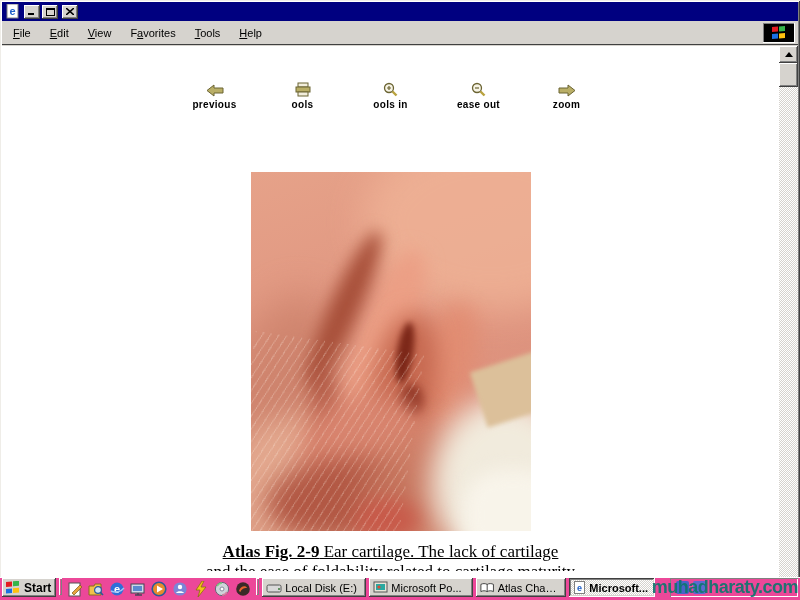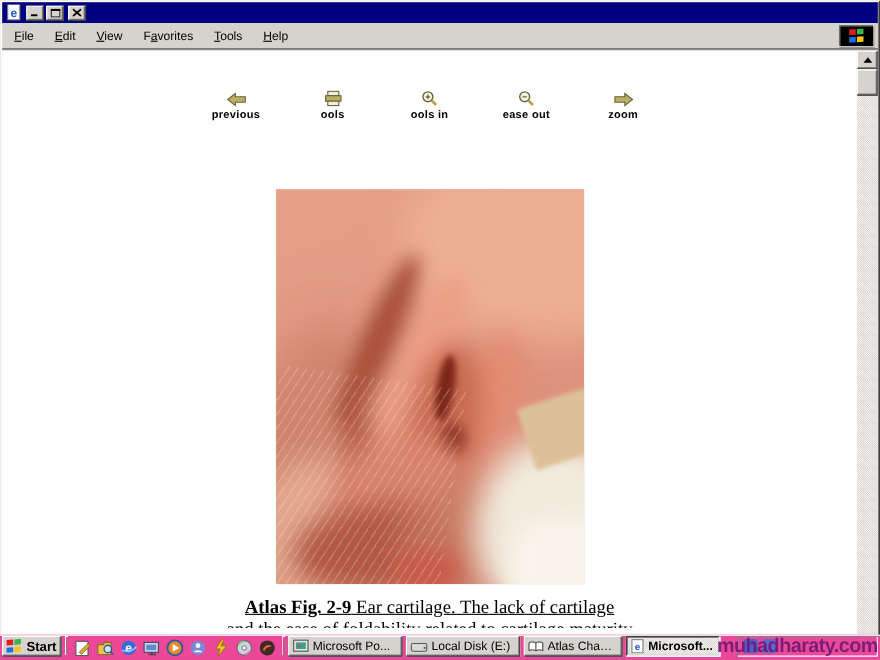--- a/index.html
+++ b/index.html
@@ -100,21 +100,21 @@
   .taskbtn.active { font-weight:bold;
              box-shadow: inset -1px -1px #fff, inset 1px 1px #404040, inset -2px -2px #d6d3ce, inset 2px 2px #808080;
              background-image:linear-gradient(45deg,#fff 25%,transparent 25%,transparent 75%,#fff 75%),
                               linear-gradient(45deg,#fff 25%,transparent 25%,transparent 75%,#fff 75%);
              background-size:2px 2px; background-position:0 0,1px 1px; }
   .tb-local { width:104px; } .tb-ppt { width:104px; } .tb-atlas { width:90px; } .tb-enl { width:86px; }
   .tray { flex:none; width:128px; height:19px; display:flex; align-items:center; gap:4px; padding:0 6px;
           box-shadow: inset 1px 1px #808080, inset -1px -1px #fff; }
   .trayicon { width:13px; height:13px; }
   .watermark { position:absolute; right:2px; bottom:2px; z-index:9; font-weight:bold; font-size:18px;
-               color:#701a75; letter-spacing:-0.5px; opacity:.92; }
+               color:#0f766e; letter-spacing:-0.5px; opacity:.92; }
 </style>
 </head>
 <body>
 
 <div id="win">
 
   <div class="titlebar">
     <span class="titleicon">
       <svg width="16" height="15" viewBox="0 0 16 15">
         <rect x="2" y="0" width="11" height="14" fill="#fff" stroke="#808080"></rect>
@@ -317,34 +317,34 @@
         <svg width="16" height="16" viewBox="0 0 16 16">
             <circle cx="8" cy="8" r="6.8" fill="#3a2a28"></circle>
             <path d="M4 10 C5 5, 11 4, 12 7 C10 6.5, 6 8, 5.5 11 Z" fill="#e8642c"></path>
           </svg>
       </span>
     </div>
 
     <div class="gripper"></div>
 
     <div class="taskbtns">
+      <div class="taskbtn tb-local">
+        <svg width="16" height="10" viewBox="0 0 16 10">
+            <rect x="1" y="2" width="14" height="7" rx="1.5" fill="#d9d9d9" stroke="#555"></rect>
+            <circle cx="13" cy="6" r="1" fill="#3a7a3a"></circle>
+          </svg>
+        <span>Local Disk (E:)</span>
+      </div>
       <div class="taskbtn tb-ppt">
         <svg width="15" height="13" viewBox="0 0 15 13">
             <rect x="1" y="1" width="13" height="10" fill="#e8e4d8" stroke="#555"></rect>
             <rect x="3" y="3" width="9" height="6" fill="#2aa8a0"></rect>
             <circle cx="6" cy="6" r="1.6" fill="#e34a33"></circle>
           </svg>
         <span>Microsoft Po...</span>
-      </div>
-      <div class="taskbtn tb-local">
-        <svg width="16" height="10" viewBox="0 0 16 10">
-            <rect x="1" y="2" width="14" height="7" rx="1.5" fill="#d9d9d9" stroke="#555"></rect>
-            <circle cx="13" cy="6" r="1" fill="#3a7a3a"></circle>
-          </svg>
-        <span>Local Disk (E:)</span>
       </div>
       <div class="taskbtn tb-atlas">
         <svg width="16" height="12" viewBox="0 0 16 12">
             <path d="M8 2 C6 .8, 3 .8, 1 2 V10 C3 8.8, 6 8.8, 8 10 C10 8.8, 13 8.8, 15 10 V2 C13 .8, 10 .8, 8 2 Z" fill="#fff" stroke="#333"></path>
             <path d="M8 2 V10" stroke="#333"></path>
           </svg>
         <span>Atlas Chapte...</span>
       </div>
       <div class="taskbtn tb-enl active">
         <svg width="13" height="13" viewBox="0 0 13 13">

